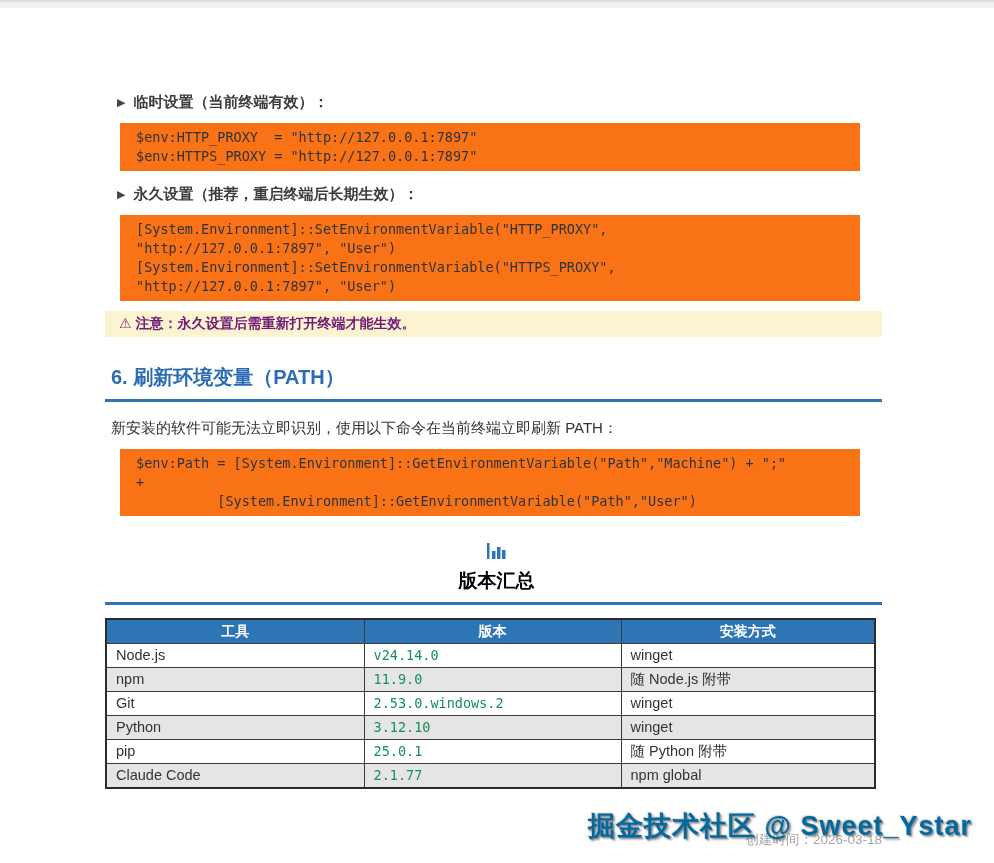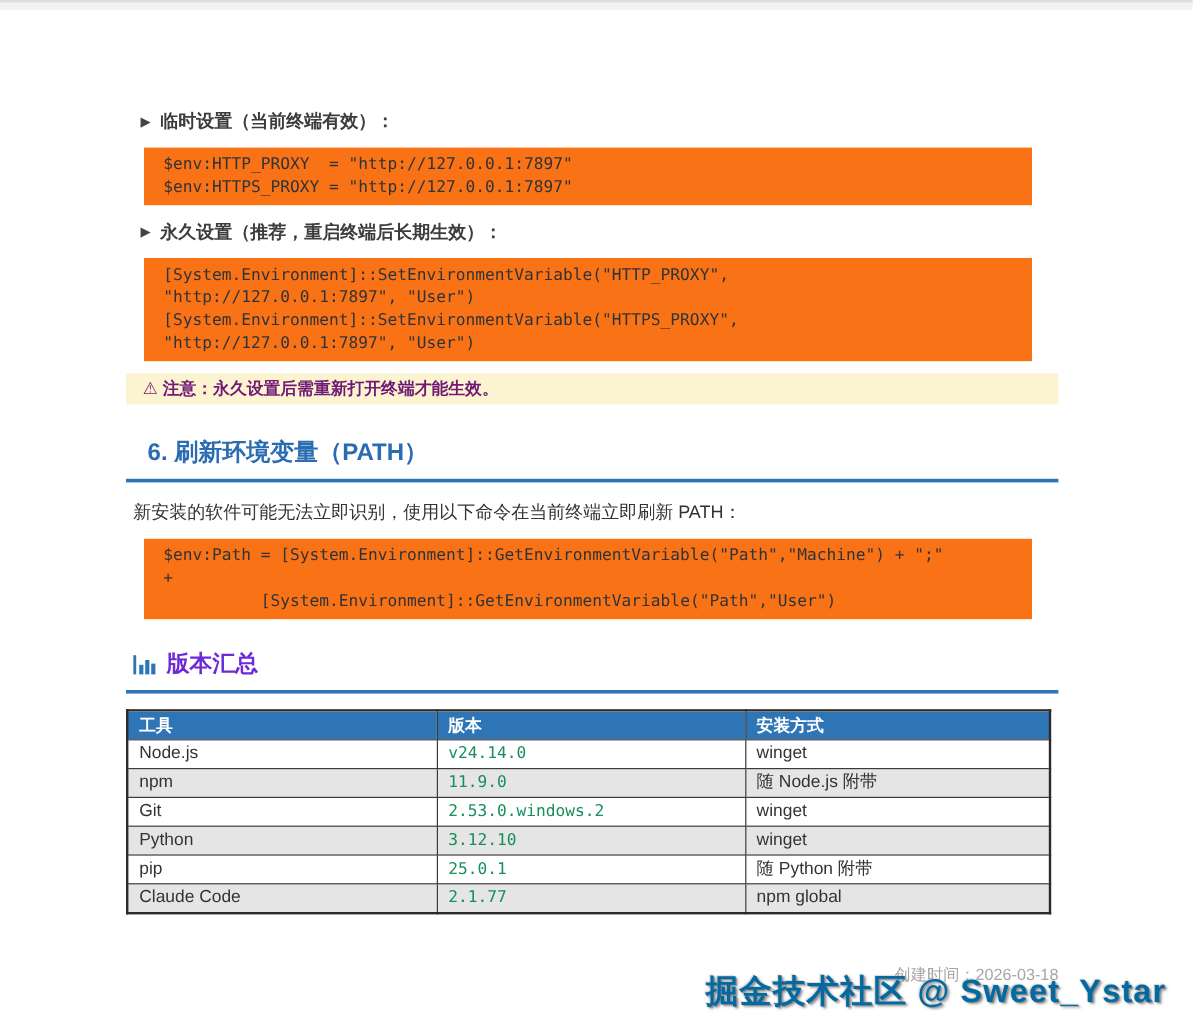--- a/index.html
+++ b/index.html
@@ -34,50 +34,50 @@
 
   .warning{
     margin:10px 0 0 0;
     background:#fcf4d0;
     padding:3px 14px 4px 14px;
     font-size:14px;line-height:19px;font-weight:600;color:#701a75;
   }
   .warning .warn-icon{margin-right:4px;font-weight:400;}
 
   h2.sec{
-    margin:28px 0 0 18px;
+    margin:28px 0 0 6px;
     font-size:20px;line-height:25px;color:#2a6cb3;font-weight:700;
   }
   .hr-blue{height:3px;background:#2e75b6;margin:9px 0 0 0;border:none;}
 
   p.body-text{margin:16px 0 0 6px;font-size:15px;line-height:20px;color:#333;}
 
   h3.sec{
     margin:26px 0 0 6px;
-    font-size:19px;line-height:24px;color:#6d28d9;font-weight:700;
-    display:flex;align-items:center;gap:9px;
+    font-size:19px;line-height:24px;color:#000000;font-weight:700;
+    display:flex;align-items:center;gap:9px;flex-direction:column;
   }
   h3.sec svg{display:block;}
 
   table.versions{
     margin:13px 8px 0 0;
     border-collapse:collapse;
     width:769px;
     table-layout:fixed;
     font-size:14.5px;
     border:2px solid #2b2b2b;
   }
   table.versions th, table.versions td{
     border:1px solid #3a3a3a;
     padding:2px 9px;
     height:19px;line-height:19px;
     text-align:left;overflow:hidden;white-space:nowrap;
   }
   table.versions th{
-    background:#2e75b6;color:#ffffff;font-weight:700;font-size:14px;
+    background:#2e75b6;color:#ffffff;font-weight:700;font-size:14px;text-align:center;
   }
   table.versions tr.alt td{background:#e5e5e5;}
   table.versions td.ver{
     font-family:"DejaVu Sans Mono","Liberation Mono",monospace;
     font-size:13.5px;color:#178f5b;
   }
   col.c1{width:258px;} col.c2{width:257px;} col.c3{width:254px;}
 
   .footer{
     margin:42px 0 0 0;text-align:right;

